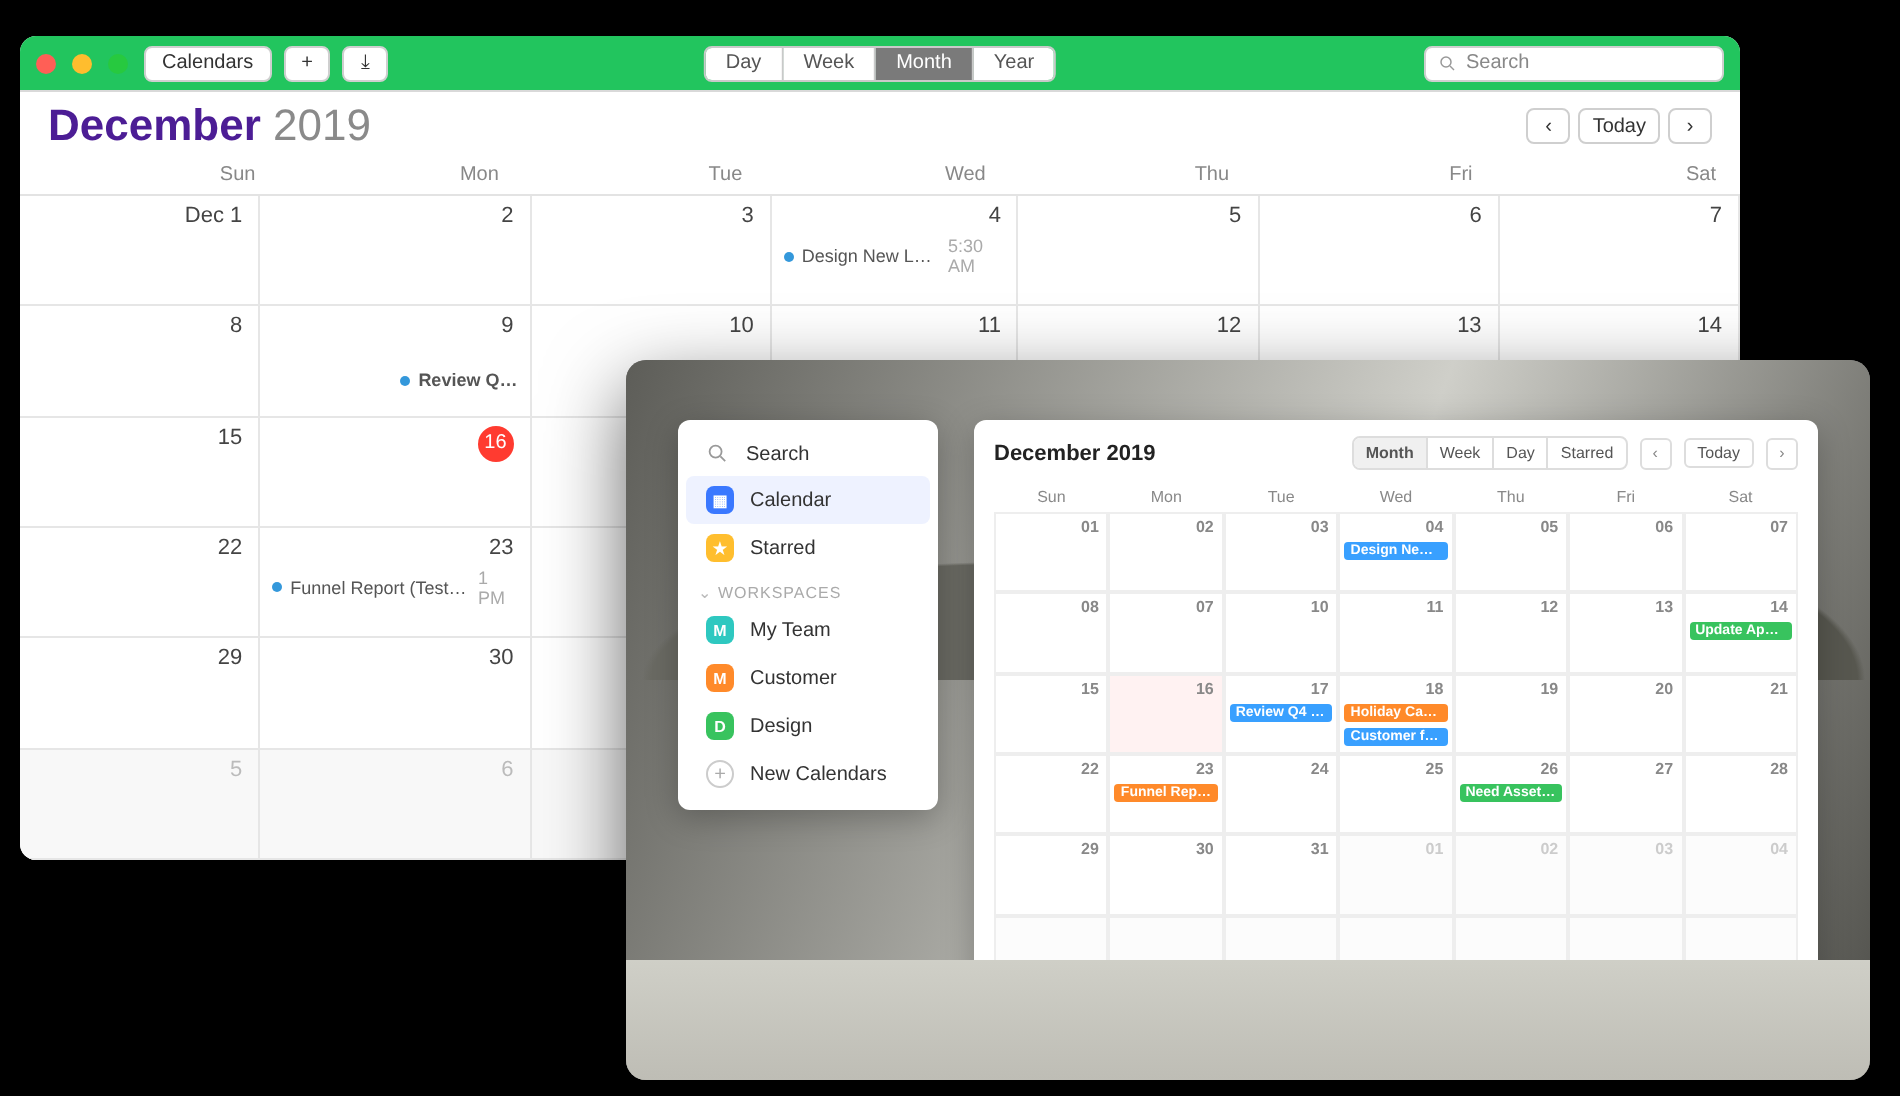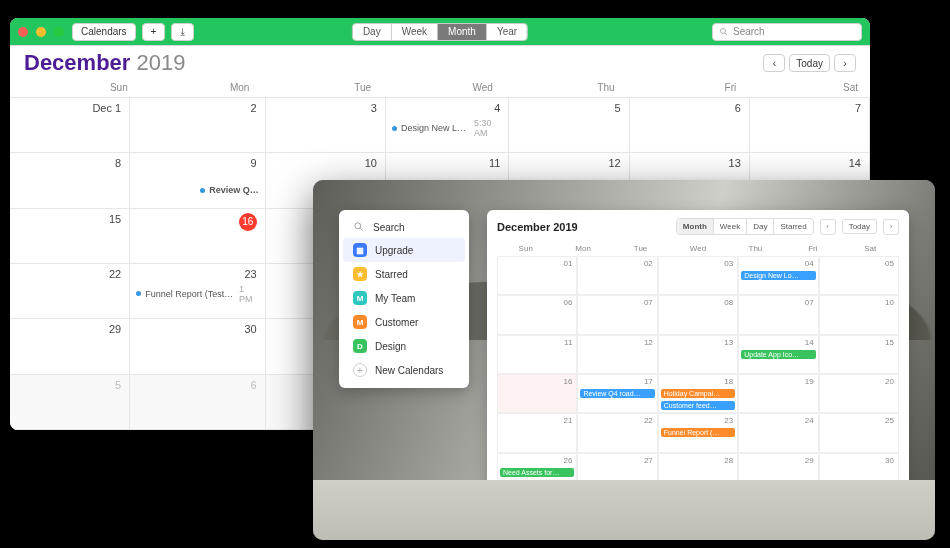--- a/index.html
+++ b/index.html
@@ -94,21 +94,21 @@
   .cal-head h2{ font-size:11px; font-weight:600; color:#222;}
   .mini-seg{ margin-left:auto; display:flex; border:1px solid #ddd; border-radius:4px; overflow:hidden;}
   .mini-seg span{ font-size:8px; padding:3px 6px; color:#555; border-right:1px solid #ddd;}
   .mini-seg span:last-child{border-right:none;}
   .mini-seg span.active{ background:#f0f0f0; font-weight:600;}
   .nav-btn{ width:16px; height:16px; border:1px solid #ddd; border-radius:3px; font-size:8px; display:inline-flex; align-items:center; justify-content:center; color:#888;}
   .today-btn2{ font-size:8px; border:1px solid #ddd; border-radius:3px; padding:2px 6px; color:#555;}
 
   .mini-dow{ display:grid; grid-template-columns:repeat(7,1fr); font-size:8px; color:#888; text-align:center; margin-top:6px;}
   .mini-dow div{ padding:3px 0;}
-  .mini-grid{ flex:1; display:grid; grid-template-columns:repeat(5,1fr); grid-template-rows:repeat(6,1fr);}
+  .mini-grid{ flex:1; display:grid; grid-template-columns:repeat(7,1fr); grid-template-rows:repeat(6,1fr);font-weight:bold;}
   .mini-cell{ border:0.5px solid #eee; position:relative; font-size:8px; color:#888; }
   .mini-cell .dn{ position:absolute; top:2px; right:4px;}
   .mini-cell.out{ color:#ccc; background:#fcfcfc;}
   .mini-cell.today{ background:#fff2f2;}
   .bar{ position:absolute; left:2px; right:2px; top:14px; border-radius:2px; font-size:7px; color:#fff; padding:1px 3px; white-space:nowrap; overflow:hidden; text-overflow:ellipsis;}
   .bar2{ top:26px; }
   .c-blue{background:#39a0ff;} .c-orange{background:#ff8a2a;} .c-green{background:#38c35e;}
 
   .footer-pills{ position:absolute; left:10px; bottom:6px; display:flex; gap:4px;}
   .footer-pills .fp{ width:18px; height:16px; background:#fff; border-radius:4px; display:flex; align-items:center; justify-content:center; font-size:9px;}
@@ -311,26 +311,27 @@
     <div class="sidebar-card">
       <div class="side-item">
         <svg width="12" height="12" viewBox="0 0 20 20">
             <circle cx="8" cy="8" r="5" stroke="#999" stroke-width="1.5" fill="none"></circle>
             <line x1="12" y1="12" x2="16" y2="16" stroke="#999" stroke-width="1.5"></line>
           </svg>
         <span>Search</span>
       </div>
       <div class="side-item active">
         <span class="badge b-blue">▦</span>
-        <span>Upgrade</span>
+        <span>Calendar</span>
       </div>
       <div class="side-item">
         <span class="badge b-yellow">★</span>
         <span>Starred</span>
       </div>
+      <div class="side-sep">Workspaces</div>
       <div class="side-item">
         <span class="badge b-teal">M</span>
         <span>My Team</span>
       </div>
       <div class="side-item">
         <span class="badge b-orange">M</span>
         <span>Customer</span>
       </div>
       <div class="side-item">
         <span class="badge b-green">D</span>

